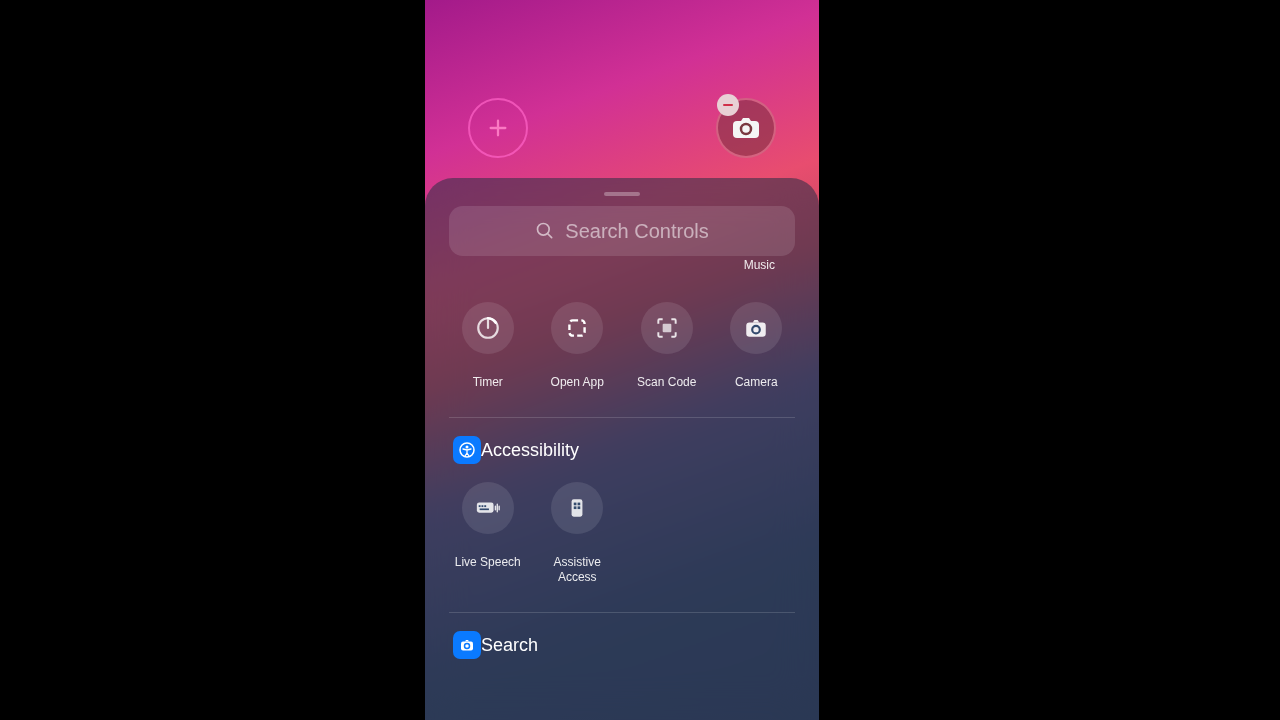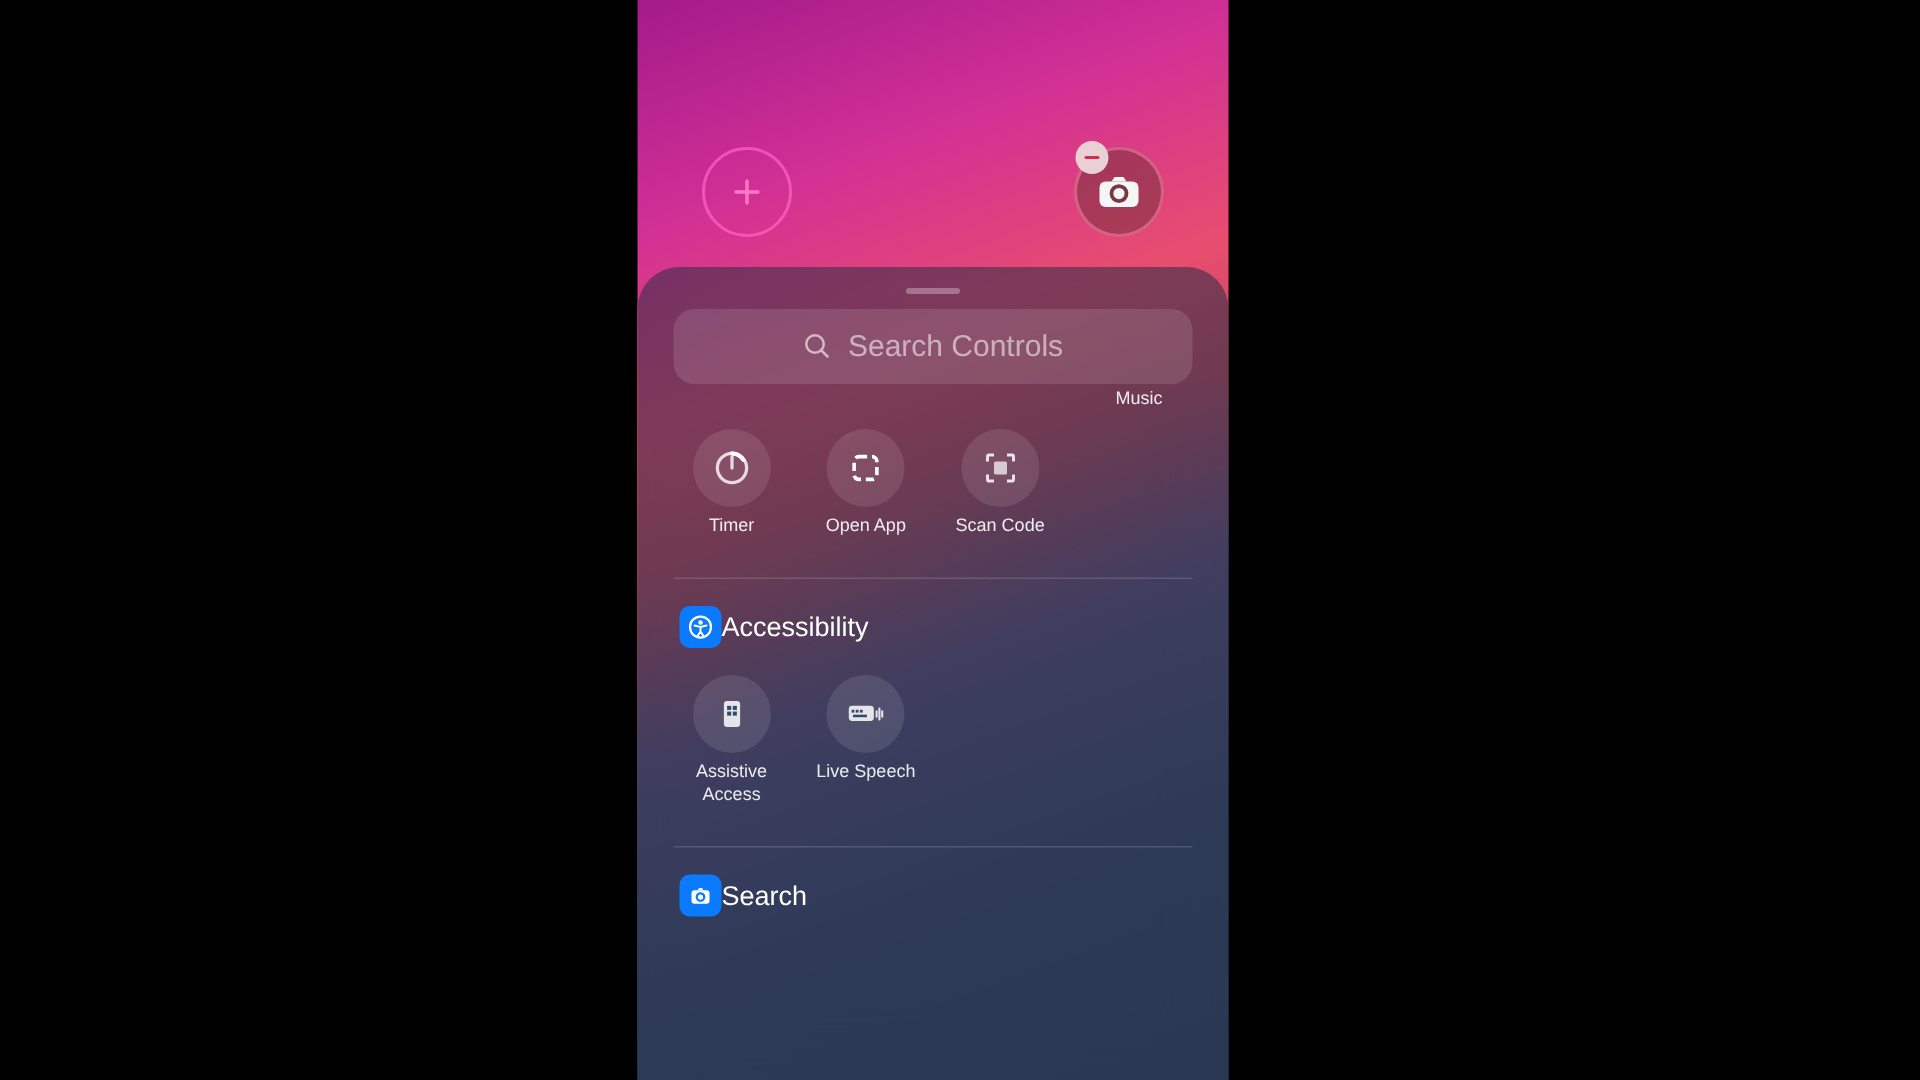--- a/index.html
+++ b/index.html
@@ -86,21 +86,21 @@
   padding-top: 10px;
 }
 .grabber {
   width: 36px;
   height: 4px;
   background: rgba(255,255,255,0.3);
   border-radius: 2px;
   margin: 4px auto 10px;
 }
 .search-box {
-  margin: 6px 24px 0;
+  margin: 6px 24px 16px;
   height: 50px;
   background: rgba(255,255,255,0.12);
   border-radius: 14px;
   display: flex;
   align-items: center;
   justify-content: center;
   gap: 10px;
   cursor: text;
 }
 .search-box svg { width: 20px; height: 20px; opacity: 0.6; }
@@ -119,21 +119,21 @@
 .controls-grid {
   display: grid;
   grid-template-columns: repeat(4, 1fr);
   gap: 4px 0;
   padding: 30px 18px 10px;
 }
 .control-item {
   display: flex;
   flex-direction: column;
   align-items: center;
-  gap: 5px;
+  gap: 21px;
   cursor: pointer;
 }
 .control-circle {
   width: 52px;
   height: 52px;
   border-radius: 50%;
   background: rgba(255,255,255,0.1);
   display: flex;
   align-items: center;
   justify-content: center;
@@ -234,61 +234,71 @@
       </div>
       <div class="control-item">
         <div class="control-circle">
           <svg viewBox="0 0 24 24">
             <path d="M4 8 V5 a1 1 0 0 1 1-1 h3 M16 4 h3 a1 1 0 0 1 1 1 v3 M20 16 v3 a1 1 0 0 1 -1 1 h-3 M8 20 h-3 a1 1 0 0 1 -1-1 v-3" stroke="rgba(255,255,255,0.85)" stroke-width="1.8" fill="none"></path>
             <rect x="8" y="8" width="8" height="8" rx="1" fill="rgba(255,255,255,0.7)"></rect>
           </svg>
         </div>
         <span class="control-label">Scan Code</span>
       </div>
+      <div class="control-item">
+        <div class="control-circle">
+          <svg viewBox="0 0 24 24">
+              <rect x="3" y="7" width="18" height="13" rx="3" fill="rgba(255,255,255,0.9)"></rect>
+              <path d="M9 7 l1.5-2.5 h3 L15 7" fill="rgba(255,255,255,0.9)"></path>
+              <circle cx="12" cy="13.5" r="3.5" fill="none" stroke="#334a6d" stroke-width="2"></circle>
+            </svg>
+        </div>
+        <span class="control-label">Camera</span>
+      </div>
     </div>
 
     <div class="divider"></div>
 
     <div class="section-header">
       <div class="section-icon blue">
         <svg viewBox="0 0 16 16">
             <circle cx="8" cy="8" r="7" fill="none" stroke="#fff" stroke-width="1.5"></circle>
             <circle cx="8" cy="5" r="1.5" fill="#fff"></circle>
             <path d="M4 7 l4 1 l4-1 M8 8 v3 l-2 3 M8 11 l2 3" stroke="#fff" stroke-width="1.3" fill="none" stroke-linecap="round"></path>
           </svg>
       </div>
       <span class="section-title">Accessibility</span>
     </div>
 
     <div class="row2">
       <div class="control-item">
         <div class="control-circle">
-          <svg viewBox="0 0 24 24">
-              <rect x="7" y="4" width="10" height="16" rx="2" fill="rgba(255,255,255,0.85)"></rect>
-              <rect x="9" y="7" width="2.5" height="2.5" fill="#334a6d"></rect>
-              <rect x="12.5" y="7" width="2.5" height="2.5" fill="#334a6d"></rect>
-              <rect x="9" y="10.5" width="2.5" height="2.5" fill="#334a6d"></rect>
-              <rect x="12.5" y="10.5" width="2.5" height="2.5" fill="#334a6d"></rect>
-            </svg>
-        </div>
-        <span class="control-label">Assistive Access</span>
-      </div>
-      <div class="control-item">
-        <div class="control-circle">
           <svg viewBox="0 0 28 24">
               <rect x="2" y="6" width="18" height="11" rx="2.5" fill="rgba(255,255,255,0.85)"></rect>
               <rect x="4" y="9" width="2" height="2" fill="#334a6d"></rect>
               <rect x="7" y="9" width="2" height="2" fill="#334a6d"></rect>
               <rect x="10" y="9" width="2" height="2" fill="#334a6d"></rect>
               <rect x="5" y="12.5" width="10" height="1.8" fill="#334a6d"></rect>
               <path d="M22 10 v4 M24 8 v8 M26 10 v4" stroke="rgba(255,255,255,0.85)" stroke-width="1.5" stroke-linecap="round"></path>
             </svg>
         </div>
         <span class="control-label">Live Speech</span>
       </div>
+      <div class="control-item">
+        <div class="control-circle">
+          <svg viewBox="0 0 24 24">
+              <rect x="7" y="4" width="10" height="16" rx="2" fill="rgba(255,255,255,0.85)"></rect>
+              <rect x="9" y="7" width="2.5" height="2.5" fill="#334a6d"></rect>
+              <rect x="12.5" y="7" width="2.5" height="2.5" fill="#334a6d"></rect>
+              <rect x="9" y="10.5" width="2.5" height="2.5" fill="#334a6d"></rect>
+              <rect x="12.5" y="10.5" width="2.5" height="2.5" fill="#334a6d"></rect>
+            </svg>
+        </div>
+        <span class="control-label">Assistive Access</span>
+      </div>
     </div>
 
     <div class="divider"></div>
 
     <div class="section-header">
       <div class="section-icon blue">
         <svg viewBox="0 0 16 16">
             <rect x="2" y="4.5" width="12" height="9" rx="2" fill="#fff"></rect>
             <path d="M6 4.5 l1-1.5 h2 l1 1.5" fill="#fff"></path>
             <circle cx="8" cy="9" r="2.5" fill="none" stroke="#0a7aff" stroke-width="1.5"></circle>

